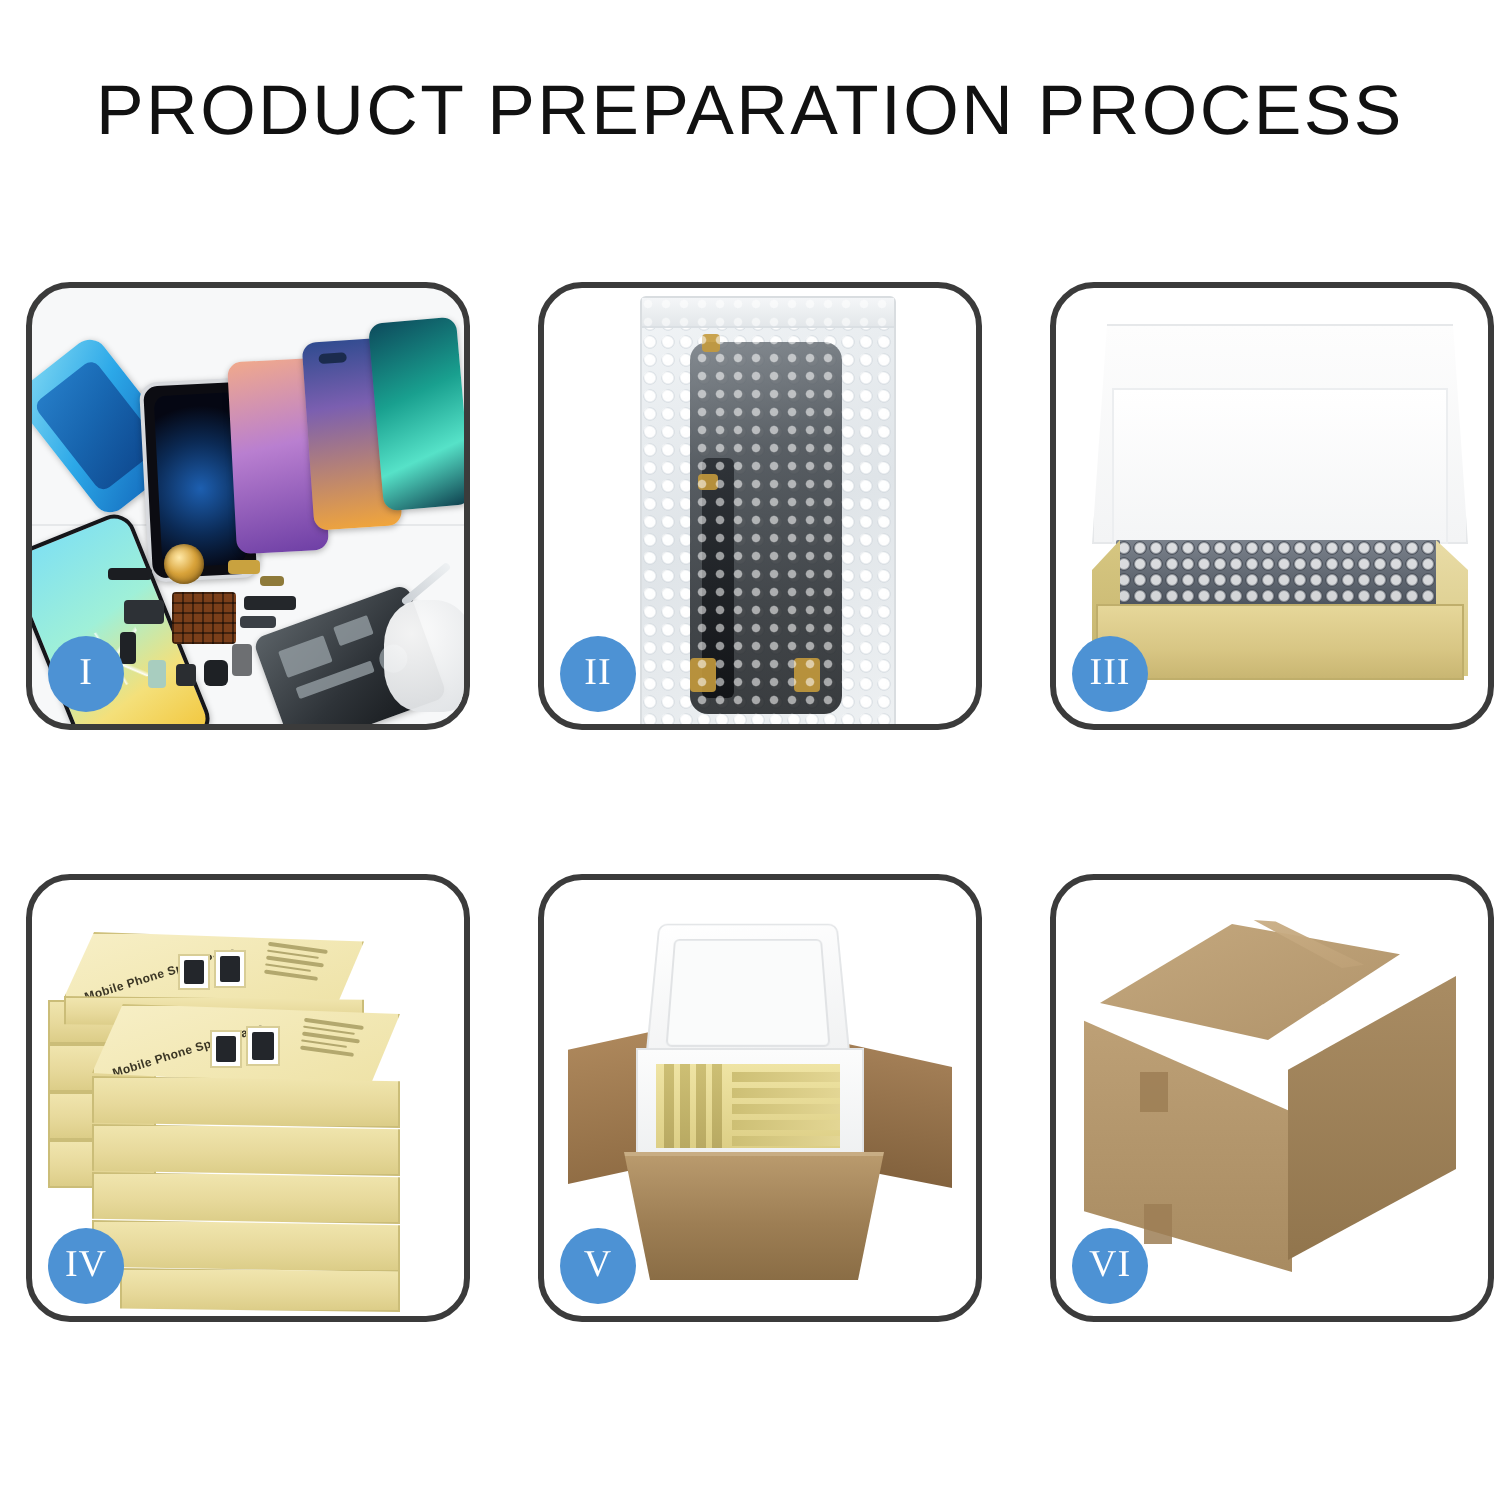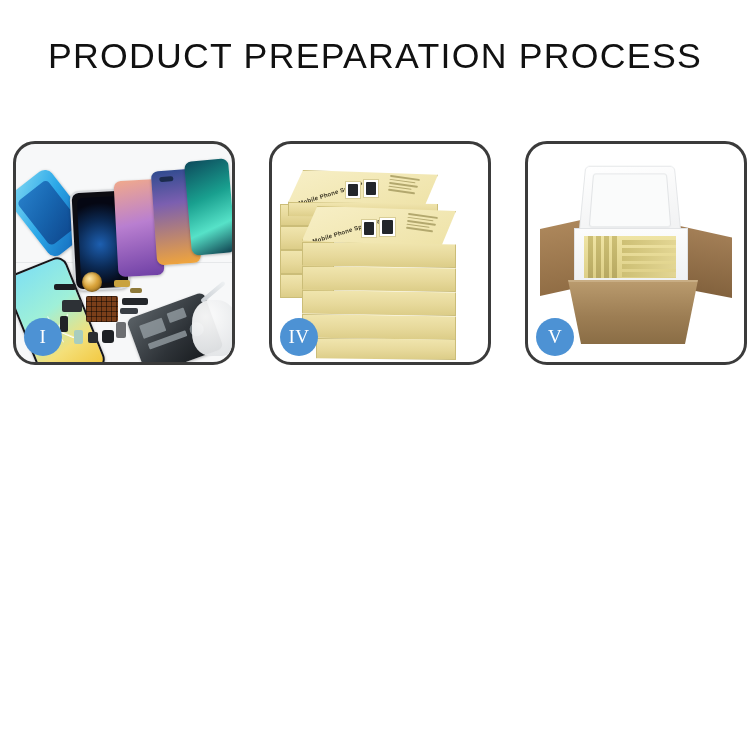--- a/index.html
+++ b/index.html
@@ -414,21 +414,47 @@
         <span class="chip" style="left:40px;top:8px;width:18px;height:10px;"></span>
         <span class="chip" style="left:12px;top:30px;width:40px;height:6px;"></span>
         <span class="chip" style="left:56px;top:26px;width:14px;height:14px;border-radius:50%;"></span>
       </div>
       <div class="tweezer"></div>
       <div class="hand"></div>
     </div>
     <div class="badge">I</div>
   </div>
 
-
+  <div class="card p2">
+    <div class="card-photo">
+      <div class="bubblebag">
+        <div class="seal"></div>
+        <div class="screenin"></div>
+        <div class="flexcable"></div>
+        <div class="goldtab" style="left:24px;top:180px;"></div>
+        <div class="goldtab" style="left:76px;top:180px;"></div>
+        <div class="goldtab" style="left:30px;top:18px;width:9px;height:9px;"></div>
+        <div class="goldtab" style="left:28px;top:88px;width:10px;height:8px;"></div>
+        <div class="ovl"></div>
+      </div>
+    </div>
+    <div class="badge">II</div>
+  </div>
+
+  <div class="card p3">
+    <div class="card-photo">
+      <div class="m-lid"></div>
+      <div class="m-foam"></div>
+      <div class="m-bubblelayer"></div>
+      <div class="m-sideL"></div>
+      <div class="m-sideR"></div>
+      <div class="m-front"></div>
+    </div>
+    <div class="badge">III</div>
+  </div>
 
   <div class="card p4">
     <div class="card-photo">
 
       <div class="sbox" style="left:8px;top:60px;width:52px;height:20px;"></div>
       <div class="sbox" style="left:8px;top:82px;width:52px;height:22px;"></div>
       <div class="sbox" style="left:8px;top:106px;width:52px;height:22px;"></div>
       <div class="sbox" style="left:8px;top:130px;width:52px;height:22px;"></div>
 
       <div class="sbox-top" style="left:16px;top:26px;width:148px;height:38px;
@@ -498,14 +524,25 @@
           <em style="top:12px"></em>
           <em style="top:20px"></em>
         <em style="top:28px"></em>
           <em style="top:36px"></em>
       </div>
       <div class="c-body"></div>
     </div>
     <div class="badge">V</div>
   </div>
 
+  <div class="card p6">
+    <div class="card-photo">
+      <div class="k-top"></div>
+      <div class="k-left"></div>
+      <div class="k-right"></div>
+      <div class="k-tape"></div>
+      <div class="k-seal" style="left:42px;top:96px;width:14px;height:20px;"></div>
+      <div class="k-seal" style="left:44px;top:162px;width:14px;height:20px;"></div>
+    </div>
+    <div class="badge">VI</div>
+  </div>
 
 </div>
 
 </body></html>

